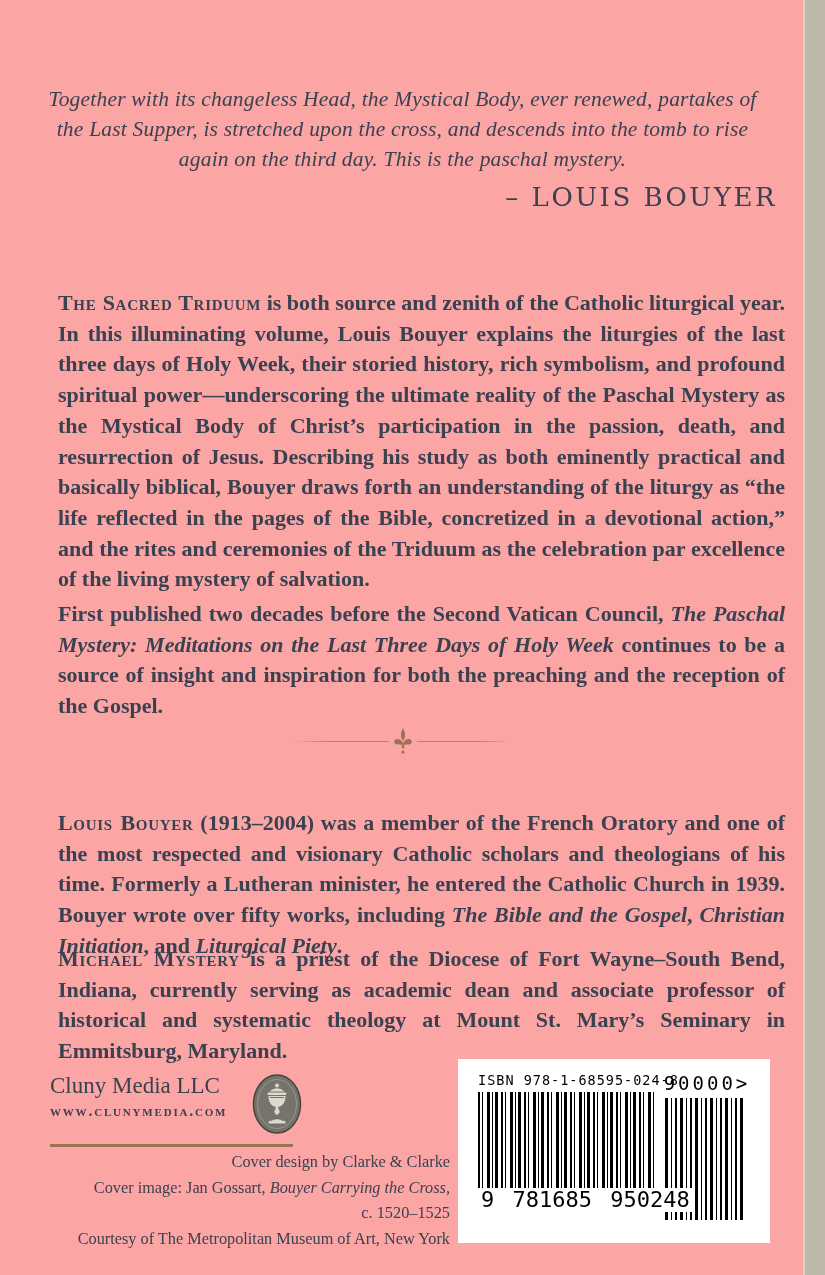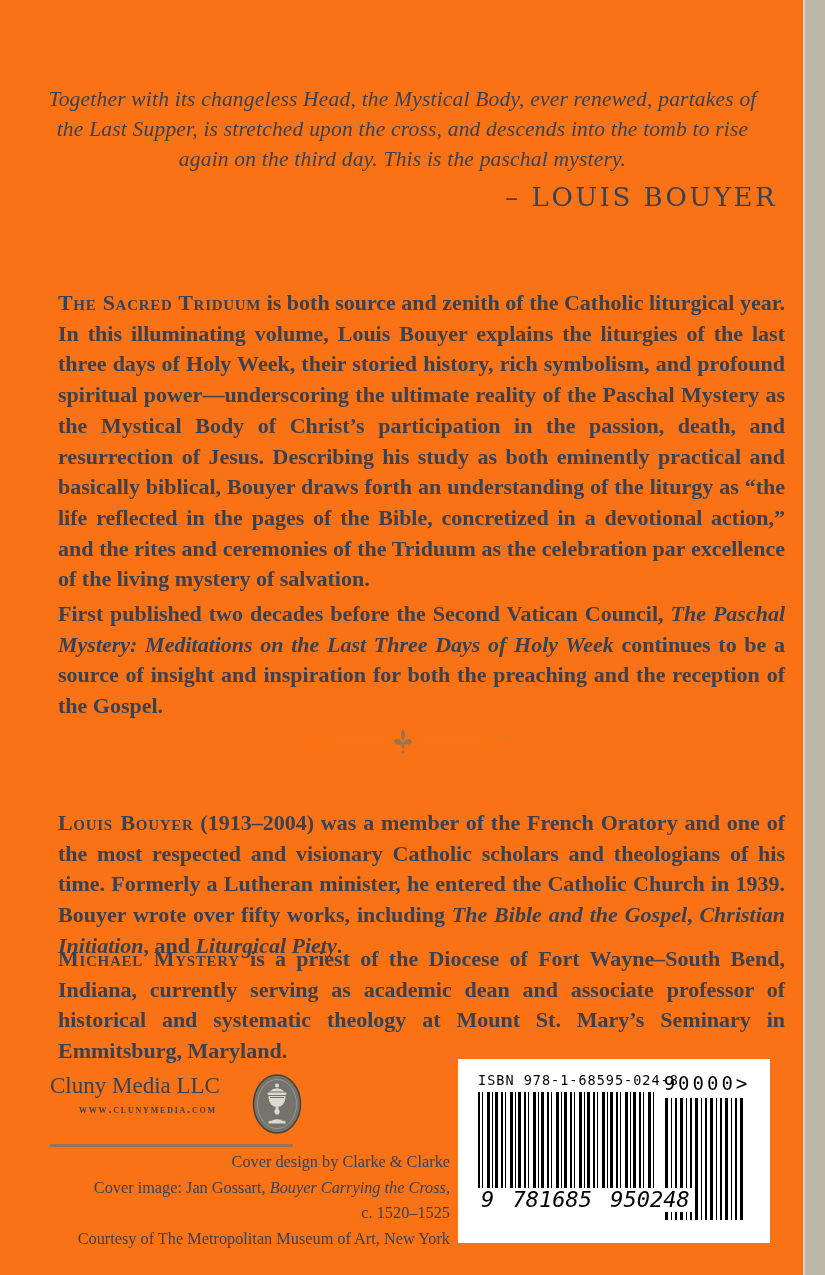--- a/index.html
+++ b/index.html
@@ -4,21 +4,21 @@
 <style>
   html, body { margin: 0; padding: 0; }
   body {
     width: 825px; height: 1275px;
     font-family: "Liberation Serif", "DejaVu Serif", serif;
     background: #ece9e0;
   }
   .cover {
     position: relative;
     width: 825px; height: 1275px;
-    background: #f97316;
+    background: #fca5a5;
     color: #3a4150;
     overflow: hidden;
   }
   .edge-strip {
     position: absolute; top: 0; right: 0;
     width: 20px; height: 100%;
     background: #bdb8a9;
     border-left: 2px solid #d8d4c8;
   }
 
@@ -72,25 +72,24 @@
   .divider svg { margin: 0 4px; display: block; }
 
   
   .publisher {
     position: absolute; top: 1072px; left: 50px; width: 252px;
   }
   .pub-row { display: flex; align-items: flex-start; }
   .pub-text { flex: 1; }
   .pub-name { font-size: 23px; line-height: 28px; }
   .pub-site {
-    font-size: 12px; font-weight: bold;
+    font-size: 16px; font-weight: bold;
     font-variant: small-caps;
     letter-spacing: 1.8px;
     margin-top: 2px;
-    margin-left: 29px;
   }
   .pub-logo { margin-left: 4px; margin-top: 2px; }
   .pub-rule {
     margin-top: 10px;
     width: 243px; height: 3px;
     background: #9c7350;
   }
 
   
   .credits {
@@ -117,21 +116,21 @@
   .bars {
     margin-top: 4px;
     height: 116px;
     background-image: repeating-linear-gradient(90deg,
       #000 0px, #000 2px, #fff 2px, #fff 4px,
       #000 4px, #000 5px, #fff 5px, #fff 9px,
       #000 9px, #000 12px, #fff 12px, #fff 14px,
       #000 14px, #000 15px, #fff 15px, #fff 17px,
       #000 17px, #000 20px, #fff 20px, #fff 23px);
   }
-  .digits-row { margin-top: -20px; position: relative; font-style: italic; }
+  .digits-row { margin-top: -20px; position: relative; }
   .digits {
     display: inline-block;
     background: #fff;
     padding: 0 3px;
     font-family: "DejaVu Sans Mono", monospace;
     font-size: 22px; line-height: 24px;
     word-spacing: 5px;
     color: #000; white-space: nowrap;
   }
   .bc-addon { width: 92px; margin-left: 7px; text-align: center; }

